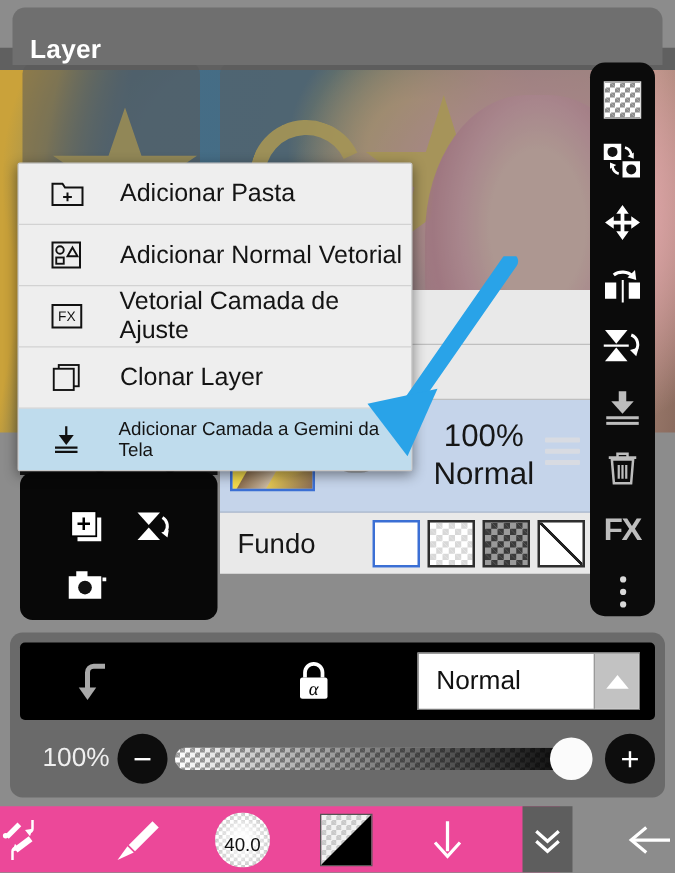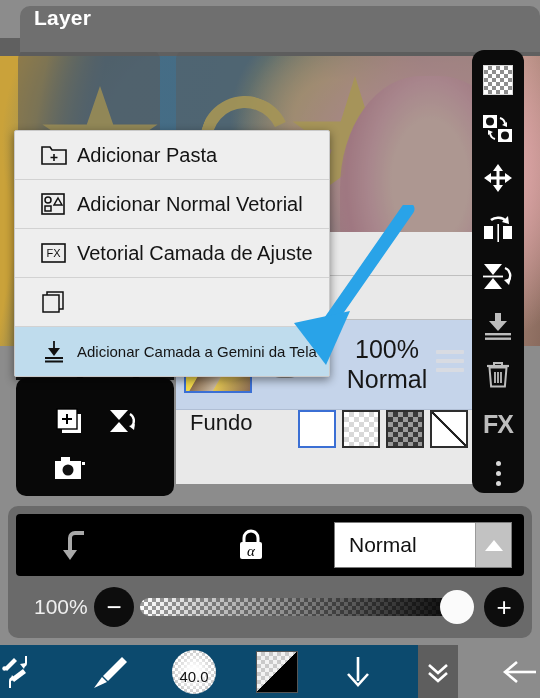--- a/index.html
+++ b/index.html
@@ -47,23 +47,23 @@
   .art-text {
     position:absolute; left: 70px; bottom: 4px; font-size: 42px; color: #d9bb49;
     font-family: "Liberation Serif", serif; font-style: italic; opacity:.85;
   }
   .dim-top {
     position:absolute; left:0; top:0; width:540px; height:18px; background: rgba(60,60,60,.55);
   }
 
   
   .header {
-    position: absolute; left: 20px; top: 6px; width: 520px; height: 46px;
+    position: absolute; left: 10px; top: 6px; width: 520px; height: 46px;
     background: #6f6f6f; border-radius: 10px 10px 0 0;
-    display: flex; align-items: flex-start; padding-left: 14px;
+    display: flex; align-items: flex-end; padding-left: 14px;
     z-index: 30;
   }
   .header-title { color: #fff; font-size: 21px; font-weight: bold; letter-spacing: .2px; }
 
   
   .panel-shell-l {
     position: absolute; left: 18px; top: 50px; width: 142px; height: 300px;
     background: rgba(90,90,90,.55); border-radius: 9px; z-index: 5;
   }
   .panel-shell-r {
@@ -132,21 +132,21 @@
     border-radius:50%; background:#8d8d8d;
   }
   .layer-meta {
     flex: 1; text-align: center; color: #161616; line-height: 1.18; margin-left: -6px;
   }
   .layer-meta .op { font-size: 25px; }
   .layer-meta .bm { font-size: 25px; }
   .handle { position:absolute; right: 12px; top: 30px; width: 28px; }
   .handle span { display:block; height: 4px; background:#d8dbe2; margin-bottom:5px; border-radius:1px; }
   .fundo-row {
-    height: 74px; background: #e9e9e9; display:flex; align-items:flex-start;
+    height: 49px; background: #e9e9e9; display:flex; align-items:center;
     padding: 0 8px 0 14px;
   }
   .fundo-label { font-size: 22px; color:#161616; flex:1; }
   .sw { width: 38px; height: 38px; margin-left: 6px; border: 2px solid #2e2e2e; }
   .sw.white { background:#fff; border-color:#3b6fd4; }
   .sw.light-chk {
     background-image:
       linear-gradient(45deg,#d8d8d8 25%, transparent 25%, transparent 75%, #d8d8d8 75%),
       linear-gradient(45deg,#d8d8d8 25%, #ffffff 25%, #ffffff 75%, #d8d8d8 75%);
     background-size: 10px 10px; background-position: 0 0, 5px 5px;
@@ -177,21 +177,21 @@
   }
 
   
   .menu {
     position: absolute; left: 14px; top: 130px; width: 316px;
     background: #eeeeee; border: 1px solid #c9c9c9; border-radius: 2px;
     box-shadow: 0 3px 10px rgba(0,0,0,.45); z-index: 60;
   }
   .menu-item {
     display: flex; align-items: center; height: 49px;
-    border-bottom: 1px solid #d2d2d2; padding-left: 16px; color:#141414;
+    border-bottom: 1px solid #d2d2d2; padding-left: 16px; color:#141414;gap:19px;
   }
   .menu-item:last-child { border-bottom: none; }
   .menu-item.selected { background: #bfdced; }
   .mi-icon { width: 46px; display:flex; align-items:center; justify-content:center; color:#111; }
   .mi-label { font-size: 20px; }
   .menu-item.selected .mi-label { font-size: 15px; }
 
   
   .pointer { position:absolute; left:282px; top:205px; width:140px; height:160px; z-index:80; pointer-events:none; }
 
@@ -233,21 +233,21 @@
     background-position: 0 0, 0 0, 4px 4px;
   }
   .slider-knob {
     position:absolute; right:-6px; top:-8px; width:34px;height:34px;border-radius:50%;
     background:#fbfbfb;
   }
 
   
   .bottom-bar {
     position:absolute; left:0; bottom:0; width:448px; height:53px;
-    background:#0c4a6e; display:flex; align-items:center; z-index:50;gap:40px;
+    background:#ec4899; display:flex; align-items:center; z-index:50;gap:40px;
   }
   .bb-btn { flex:1; height:53px; display:flex; align-items:center; justify-content:center; color:#fff; }
   .bb-btn.active { background:#5e5e5e; }
   .brush-size {
     width:44px;height:44px;border-radius:50%; position:relative;
     display:flex;align-items:center;justify-content:center;
     background-image:
       radial-gradient(circle, rgba(255,255,255,.95) 0 18%, rgba(255,255,255,.55) 45%, rgba(255,255,255,.15) 72%),
       linear-gradient(45deg,#bfbfbf 25%, transparent 25%, transparent 75%, #bfbfbf 75%),
       linear-gradient(45deg,#bfbfbf 25%, #ffffff 25%, #ffffff 75%, #bfbfbf 75%);
@@ -385,20 +385,21 @@
       <div class="mi-label">Vetorial Camada de Ajuste</div>
     </div>
 
     <div class="menu-item">
       <div class="mi-icon">
         <svg width="28" height="24" viewBox="0 0 28 24">
           <rect x="7" y="2" width="16" height="17" fill="#eee" stroke="#111" stroke-width="1.5"></rect>
           <rect x="3" y="5" width="16" height="17" fill="#eee" stroke="#111" stroke-width="1.5"></rect>
         </svg>
       </div>
+      <div class="mi-label">Clonar Layer</div>
     </div>
 
     <div class="menu-item selected">
       <div class="mi-icon">
         <svg width="28" height="26" viewBox="0 0 28 26">
           <path d="M14 2 v12" stroke="#111" stroke-width="1.8"></path>
           <polygon points="14,17 8,9 20,9" fill="#111"></polygon>
           <path d="M5 19 h18 M5 22.5 h18" stroke="#111" stroke-width="1.8"></path>
         </svg>
       </div>

